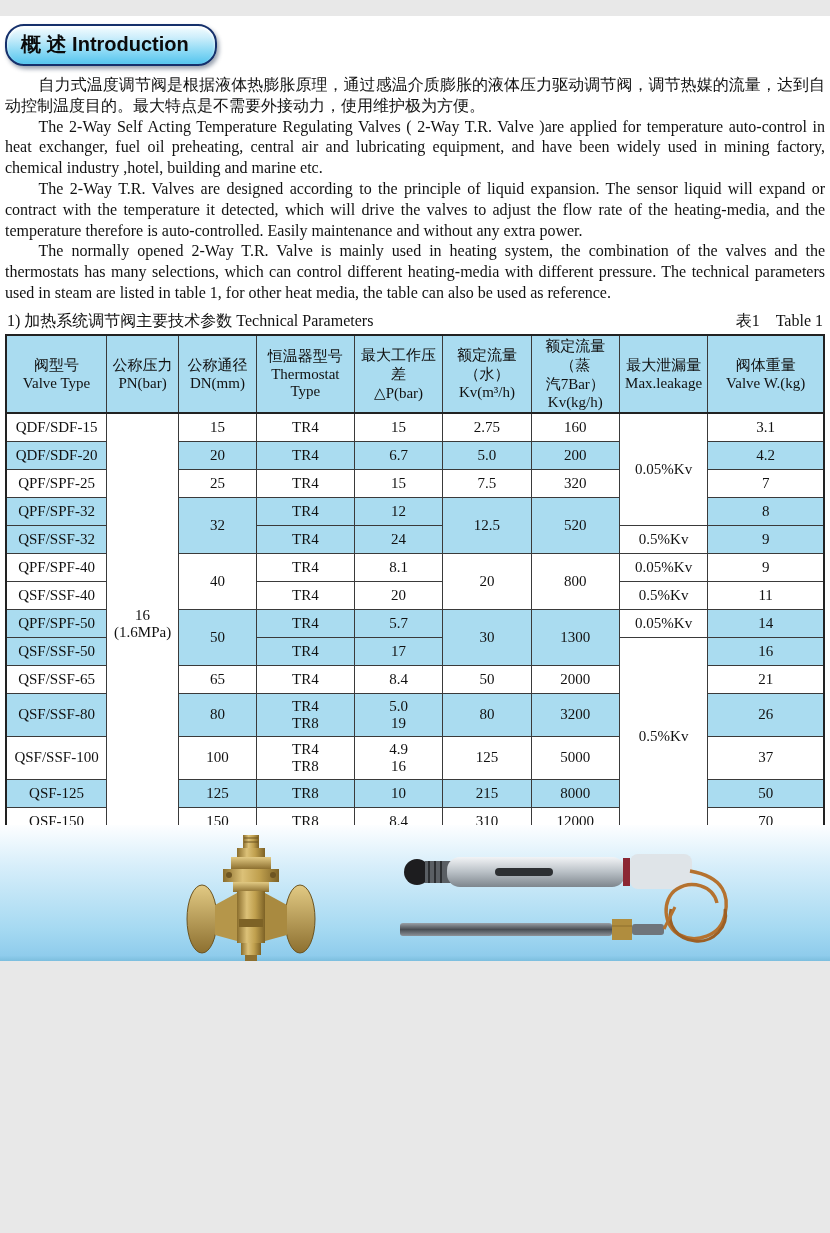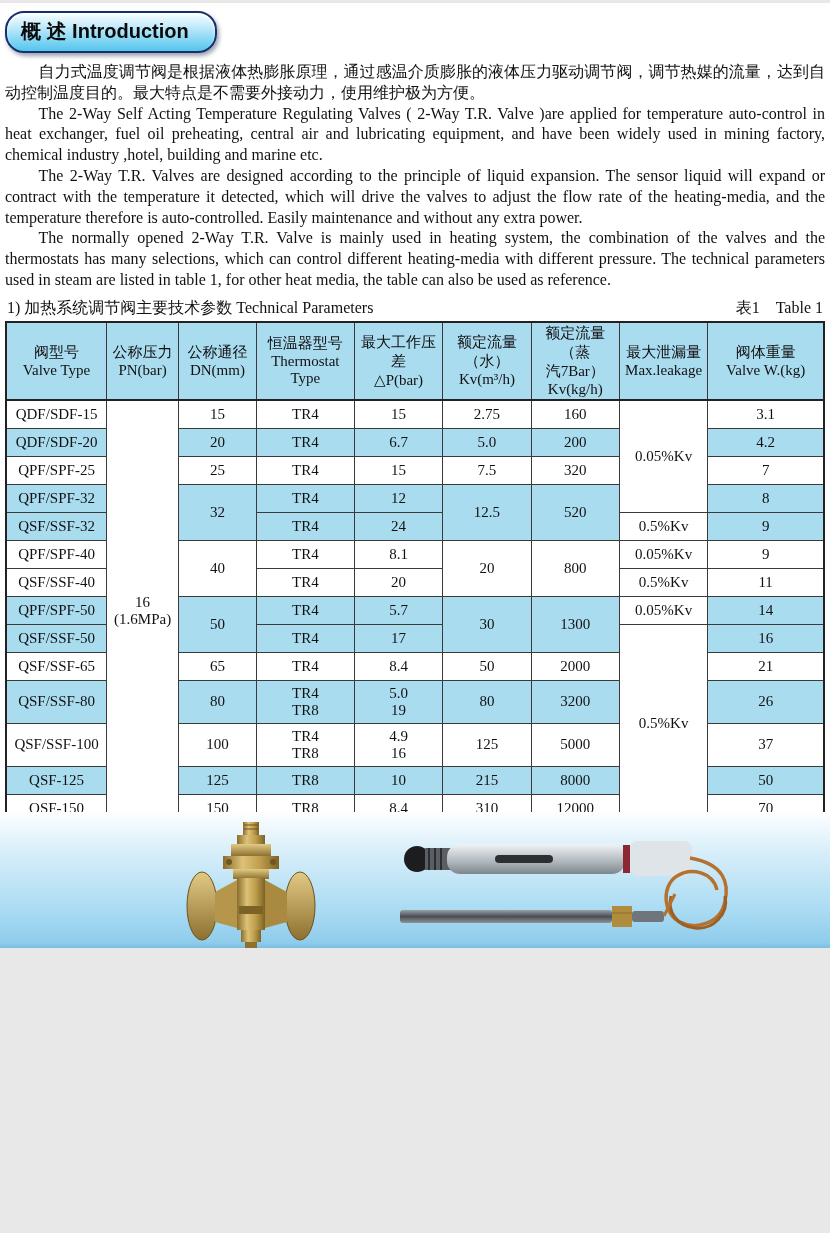--- a/index.html
+++ b/index.html
@@ -1,16 +1,16 @@
 <!DOCTYPE html>
 <html><head>
 <meta charset="utf-8">
 <style>
   html,body{margin:0;padding:0;background:#e8e8e8;}
-  .page{position:relative;width:830px;height:945px;margin:3px auto;background:#fff;
+  .page{position:relative;width:830px;height:945px;margin:16px auto;background:#fff;
         font-family:"Liberation Serif",serif;color:#111;overflow:hidden;}
   .inner{padding:8px 5px 0 5px;}
 
   
   .banner{display:inline-block;box-sizing:border-box;border:2px solid #15306b;border-radius:19px;
           background:linear-gradient(180deg,#f6fdff 0%,#cdeefb 30%,#8edaf5 65%,#55c5ee 100%);
           box-shadow:2px 3px 4px rgba(30,50,80,.45), inset 0 2px 3px rgba(255,255,255,.95);
           font-family:"Liberation Sans",sans-serif;font-weight:bold;font-size:20px;
           padding:5px 26px 6px 14px;white-space:nowrap;color:#0b0b0b;}
   .banner.full{display:block;width:820px;font-size:18px;border-radius:21px;

